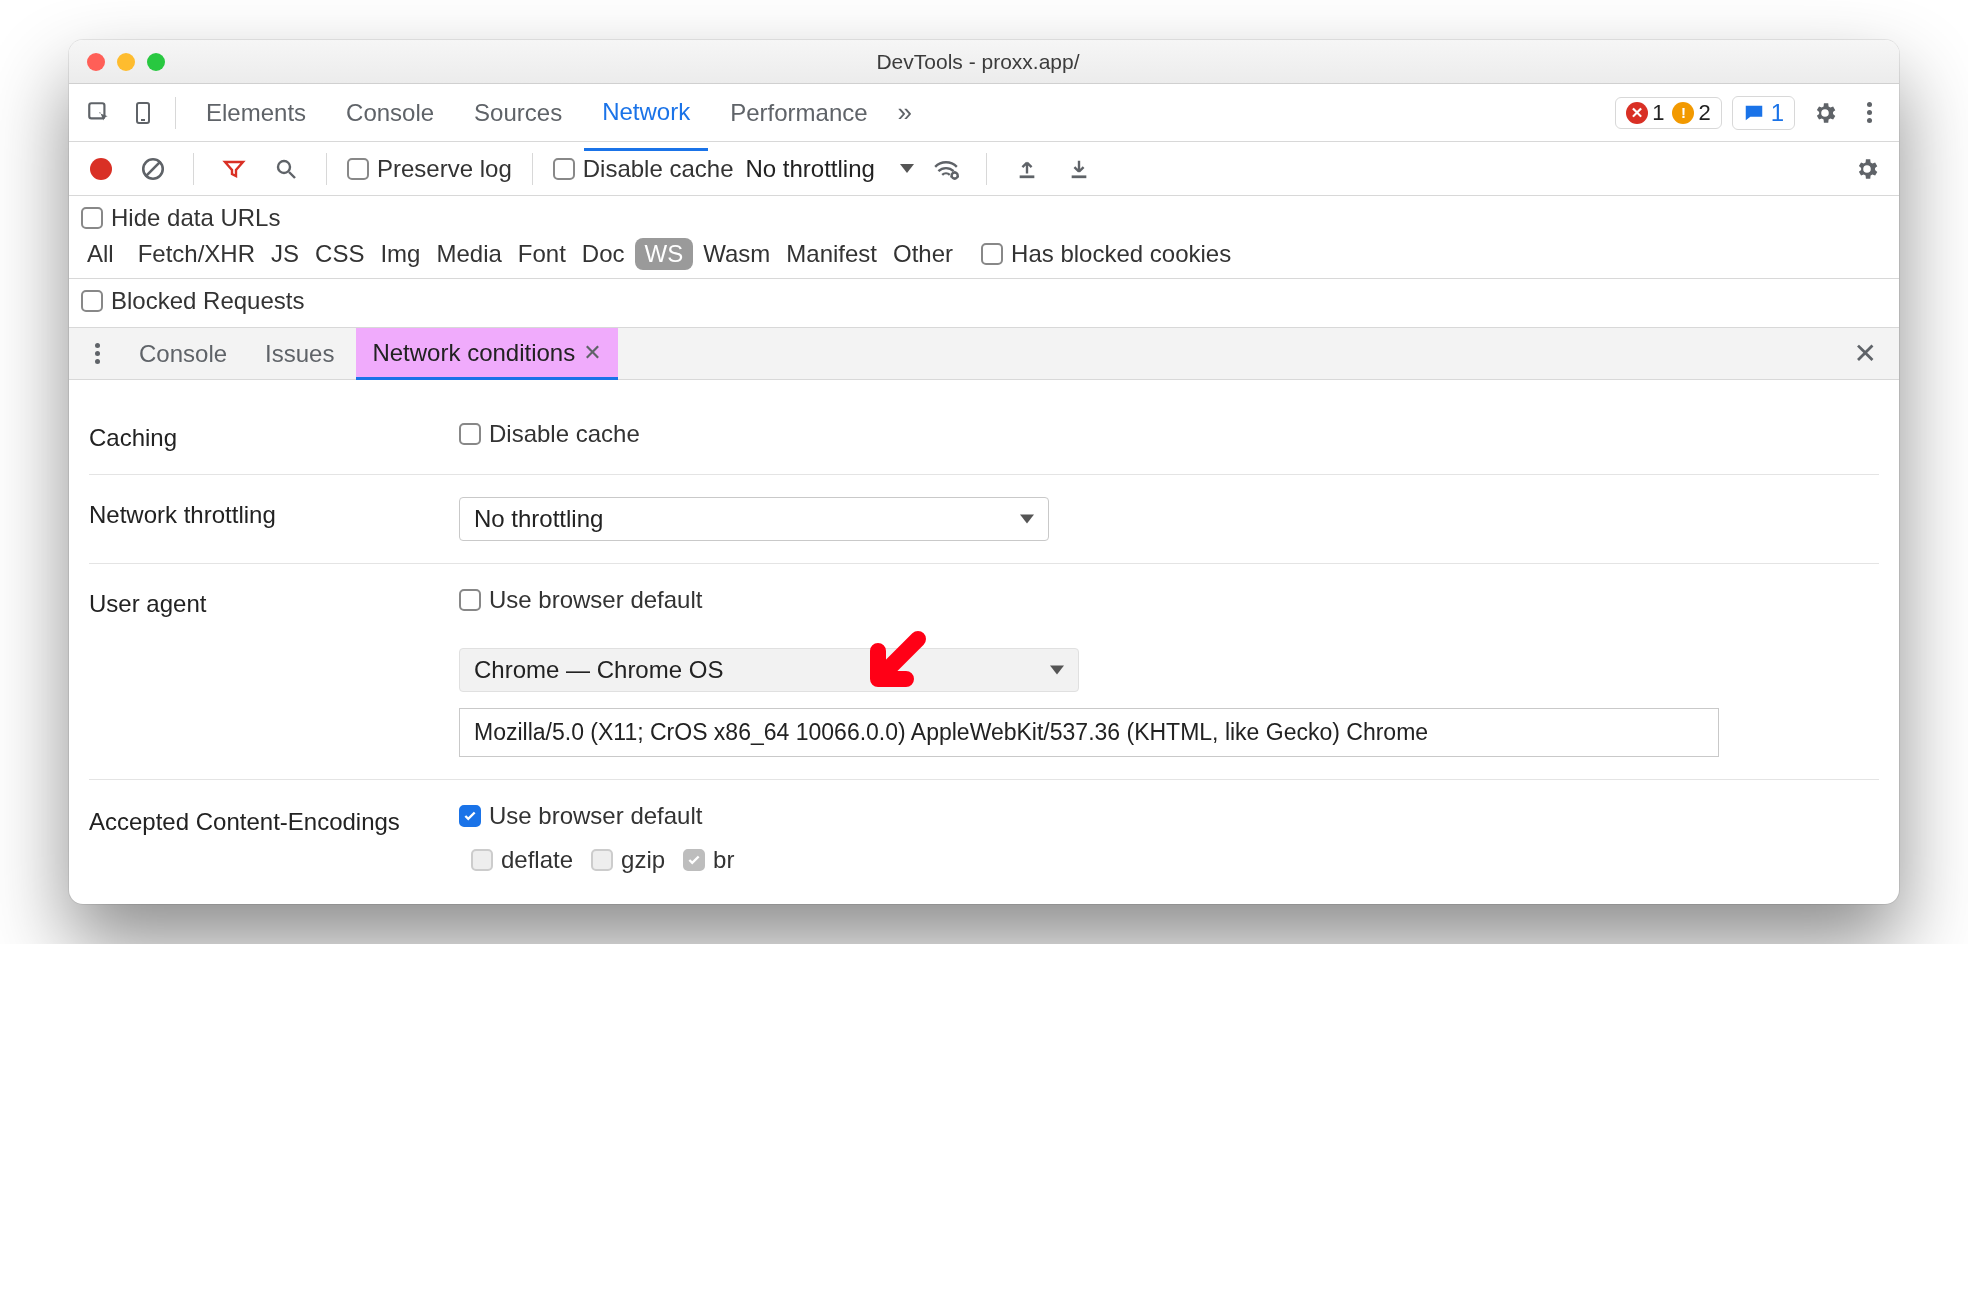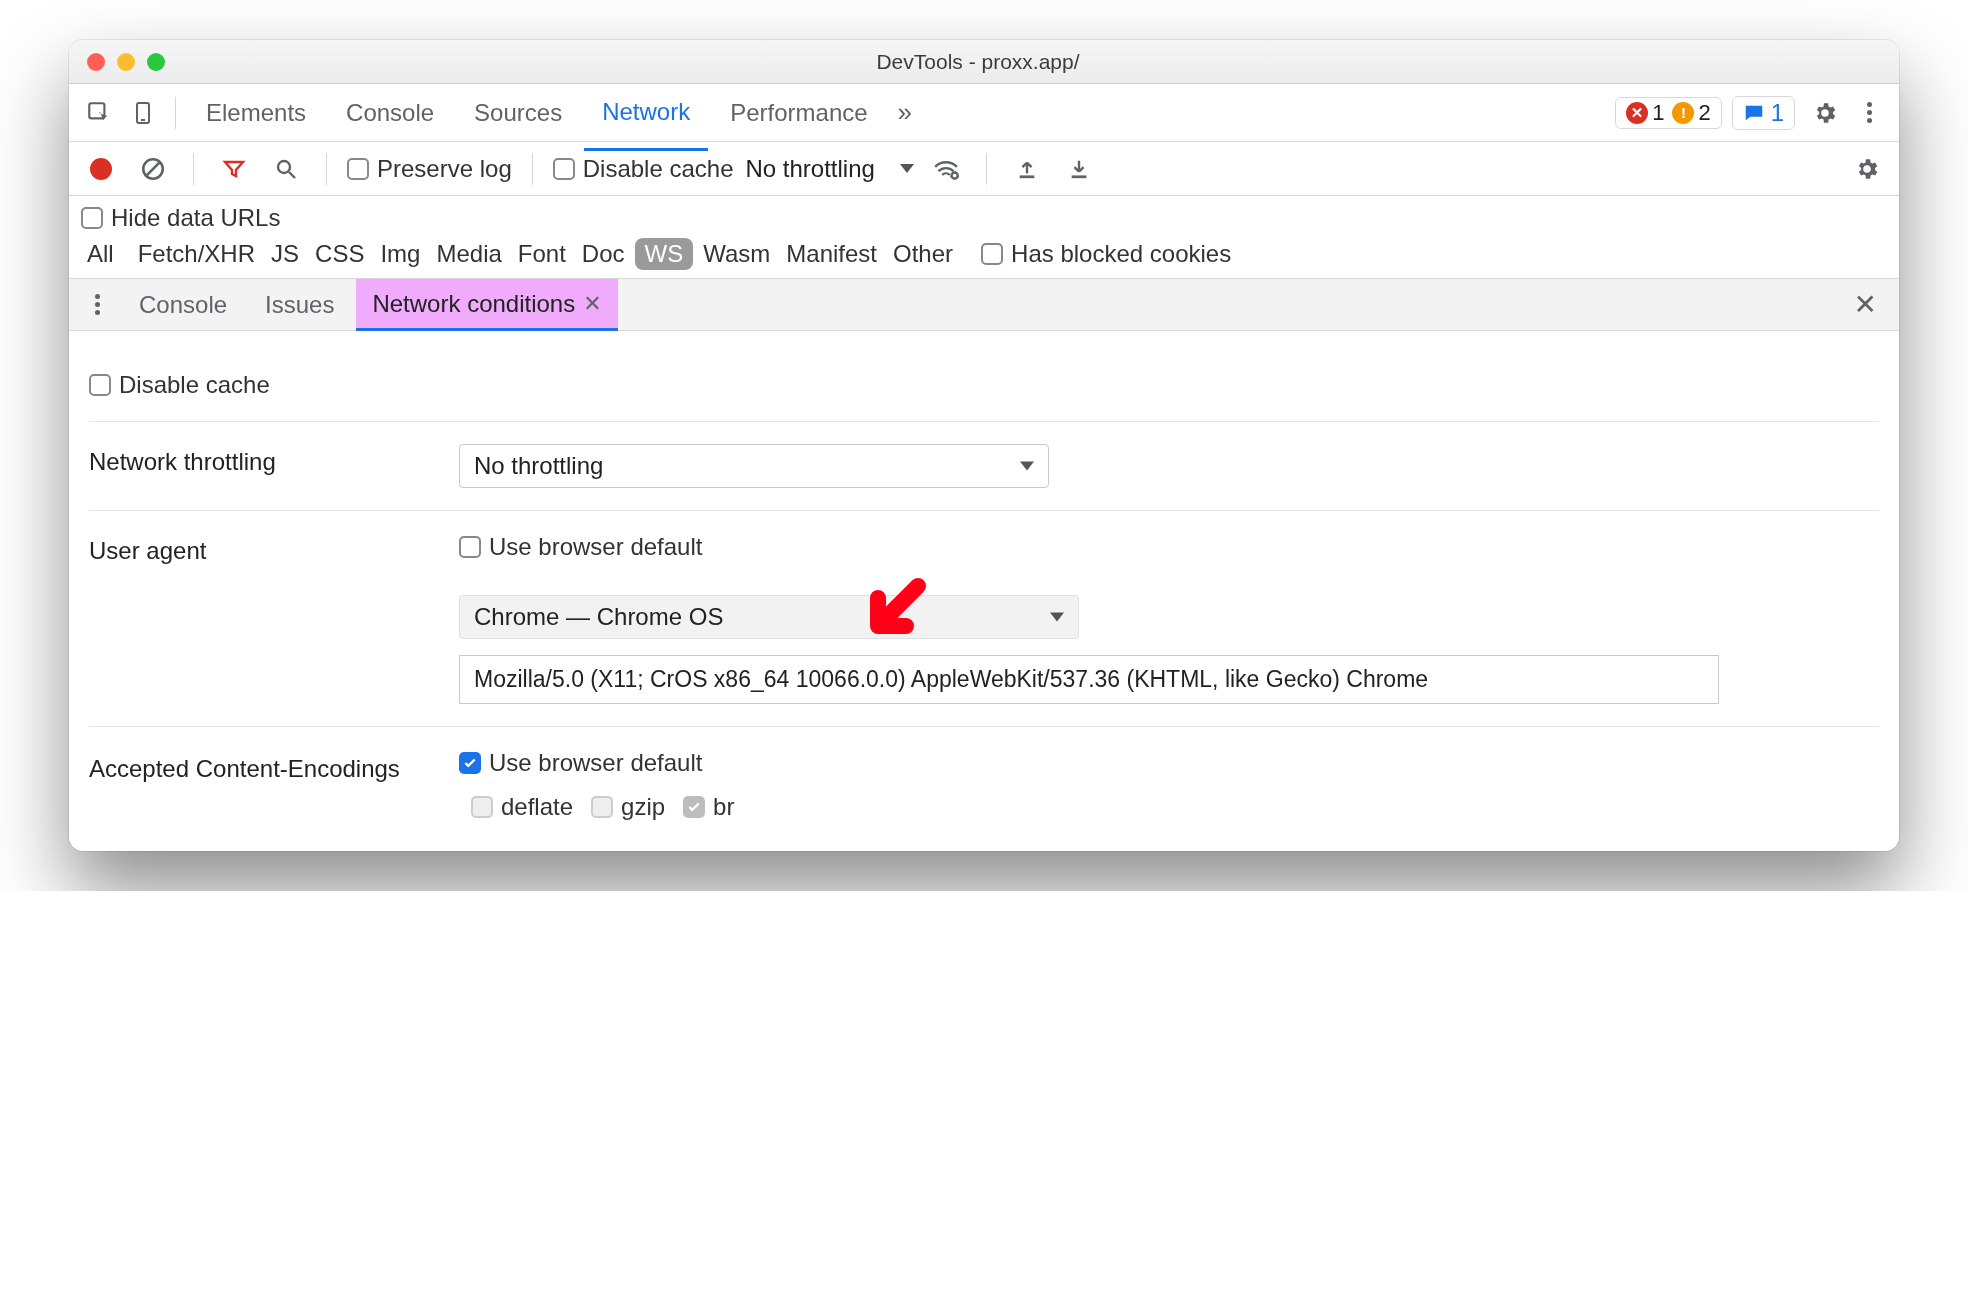--- a/index.html
+++ b/index.html
@@ -239,20 +239,26 @@
     <span class="chip sel">WS</span>
     <span class="chip">Wasm</span>
     <span class="chip">Manifest</span>
     <span class="chip">Other</span>
     <span style="width:14px"></span>
     <label class="chk">
         <span class="box"></span>
         <span>Has blocked cookies</span>
       </label>
   </div>
+  <div class="row blocked-row">
+    <label class="chk">
+        <span class="box"></span>
+        <span>Blocked Requests</span>
+      </label>
+  </div>
 
   <div class="drawer-tabs">
     <div class="icon-btn">
         <div class="dots-v">
           <span></span>
           <span></span>
           <span></span>
         </div>
       </div>
     <div class="dtab">Console</div>
@@ -260,20 +266,21 @@
     <div class="dtab active">
       <span>Network conditions</span>
       <span style="color:#5f6368;font-size:22px;">✕</span>
     </div>
     <div class="close-x">✕</div>
   </div>
 
   <div class="settings">
 
     <div class="srow">
+      <div class="slabel">Caching</div>
       <div class="scontent">
         <label class="chk">
             <span class="box"></span>
             <span>Disable cache</span>
           </label>
       </div>
     </div>
 
     <div class="srow">
       <div class="slabel">Network throttling</div>

